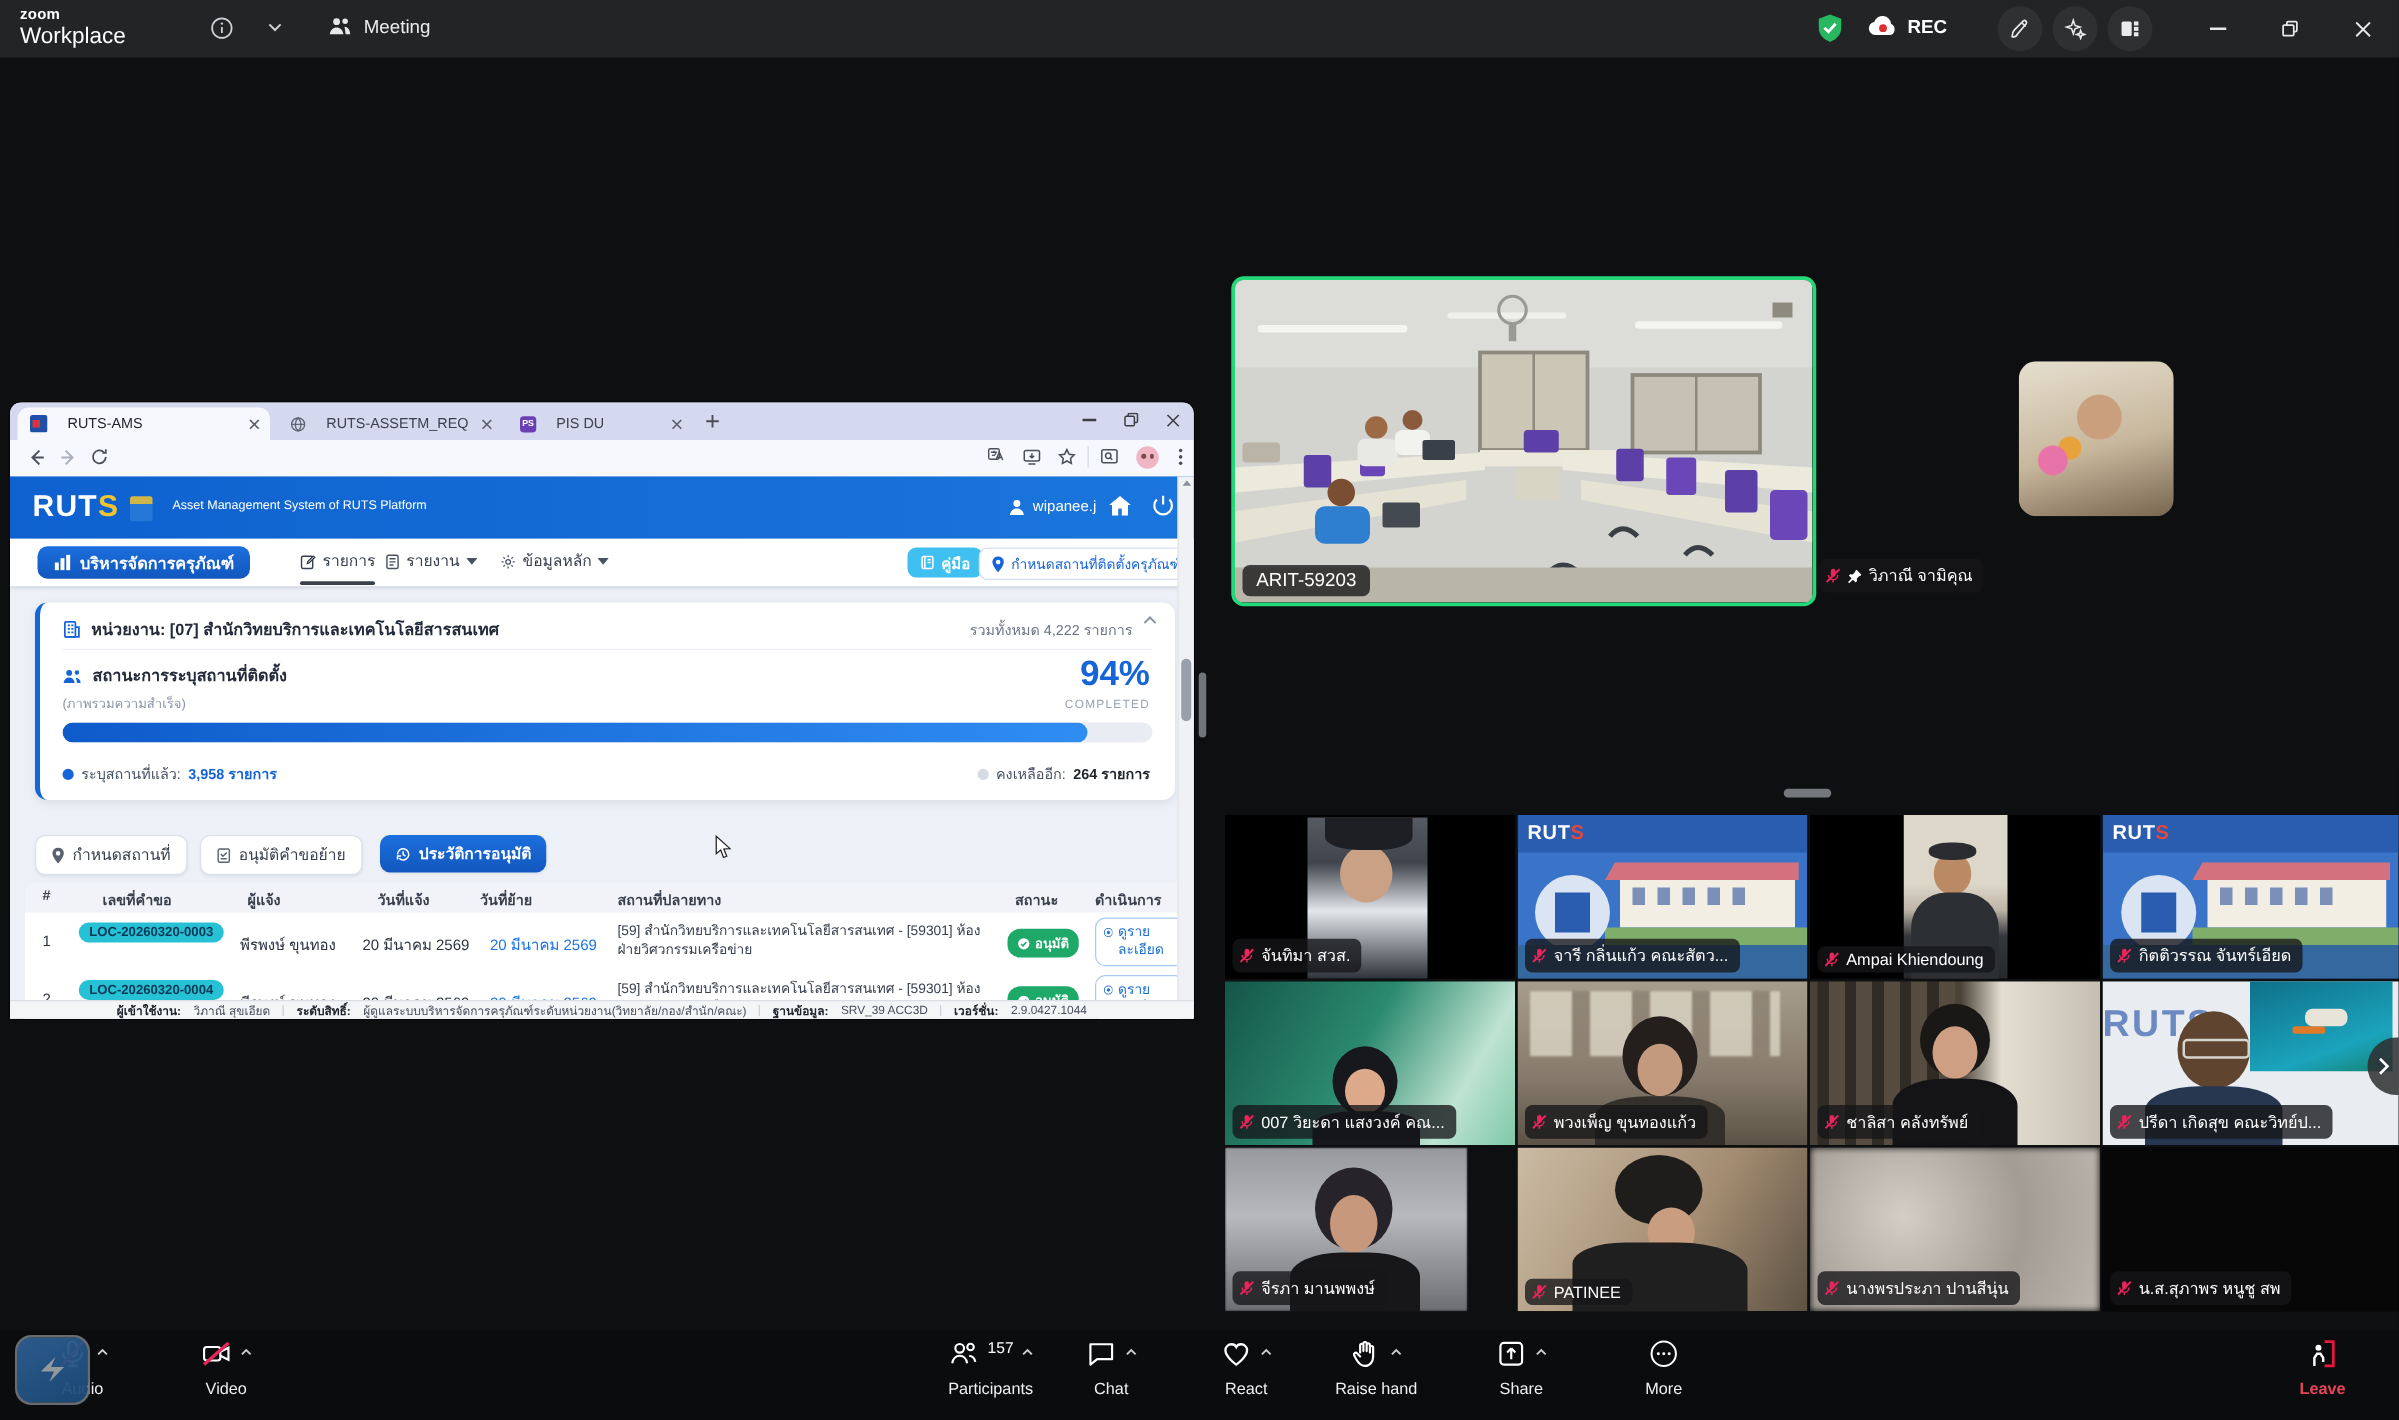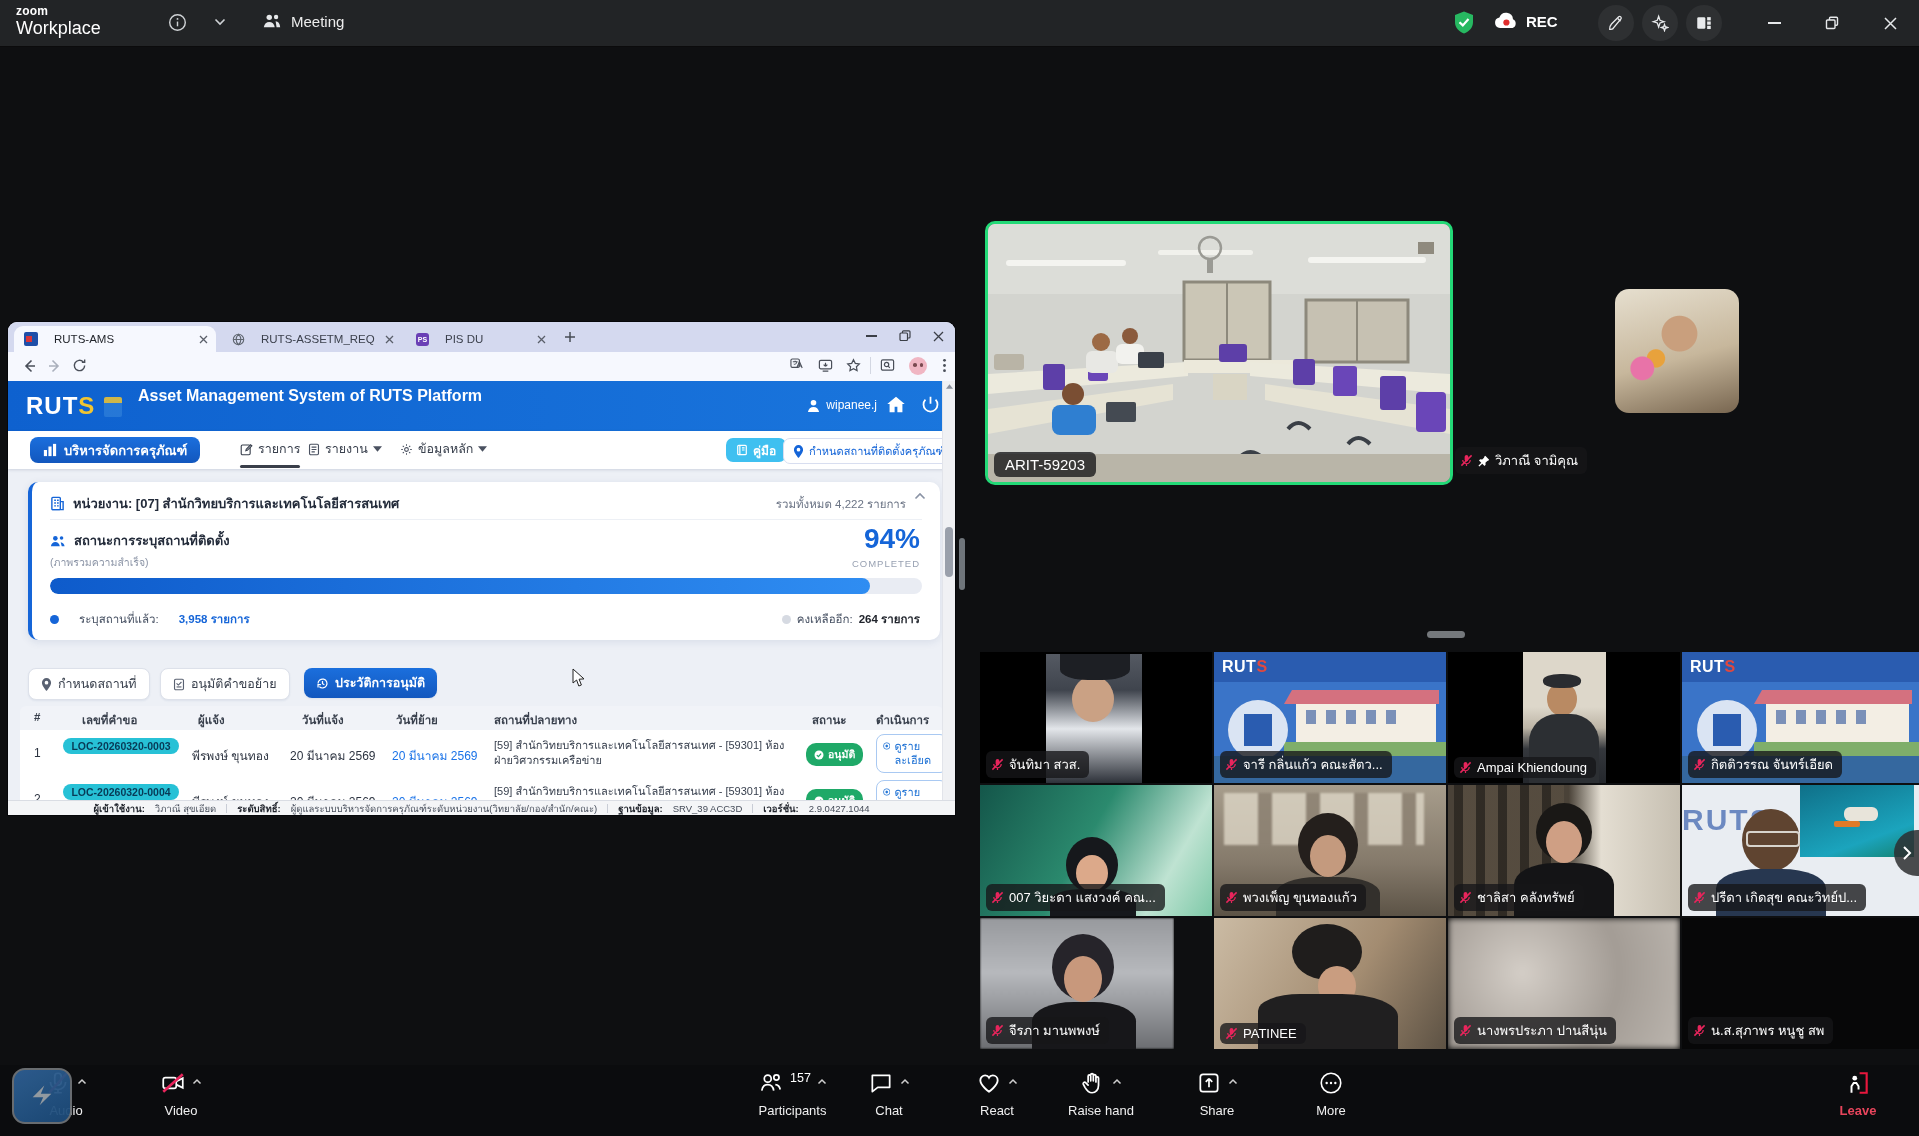--- a/index.html
+++ b/index.html
@@ -35,41 +35,41 @@
   .bw-toolbar{position:absolute;left:0;top:30px;width:100%;height:29px;background:#f6f8fe;}
   .urlpill{position:absolute;left:86px;top:4px;width:690px;height:21px;background:#ffffff;border:1px solid #e7eaf6;border-radius:11px;display:flex;align-items:center;}
   .urltext{font-size:11.5px;color:#24262b;margin-left:8px;}
   .navic{position:absolute;top:6px;}
   .bw-page{position:absolute;left:0;top:59px;width:947px;height:434px;background:#edf0f6;overflow:hidden;}
 
   .apphead{position:absolute;left:0;top:0;width:100%;height:50px;background:linear-gradient(90deg,#0e61cf,#1a76dd);}
   .rutslogo{position:absolute;left:18px;top:11px;font-size:24px;font-weight:bold;color:#fff;letter-spacing:1px;}
   .rutslogo .acc{color:#f2c530;}
   .rutsflag{position:absolute;left:96px;top:16px;width:18px;height:20px;background:linear-gradient(180deg,#f2c530 30%,#2a7bd8 30%);opacity:.85;border-radius:2px;}
-  .apptitle{position:absolute;left:130px;top:6px;color:#fff;font-size:16px;font-weight:bold;}
+  .apptitle{position:absolute;left:130px;top:18px;color:#fff;font-size:10px;}
   .appuser{position:absolute;right:78px;top:17px;color:#fff;font-size:12px;display:flex;gap:6px;align-items:center;}
   .appnav{position:absolute;left:0;top:50px;width:100%;height:38px;background:#fff;box-shadow:0 1px 3px rgba(20,40,90,.15);}
   .modbtn{position:absolute;left:22px;top:6px;height:26px;padding:0 13px;background:linear-gradient(180deg,#1b6fdd,#1257be);border-radius:8px;color:#fff;font-size:13px;font-weight:bold;display:flex;align-items:center;gap:7px;}
   .ntab{position:absolute;top:8px;font-size:12.5px;color:#39404d;display:flex;align-items:center;gap:5px;}
   .ntab.active::after{content:"";position:absolute;left:0;right:0;bottom:-9px;height:3px;background:#3a3f4a;border-radius:2px;}
   .manbtn{position:absolute;left:718px;top:7px;height:24px;padding:0 10px;background:#3fc0f0;border-radius:7px;color:#fff;font-size:12px;font-weight:bold;display:flex;align-items:center;gap:5px;}
   .assignbtn{position:absolute;left:775px;top:7px;height:24px;padding:0 9px;background:#fff;border:1px solid #d8def0;border-radius:7px;color:#1565d8;font-size:11px;display:flex;align-items:center;gap:5px;}
 
   .card{position:absolute;left:20px;top:101px;width:908px;height:158px;background:#fff;border-radius:10px;border-left:4px solid #1565d8;box-shadow:0 2px 8px rgba(30,60,120,.10);}
   .cardhead{position:absolute;left:18px;top:11px;display:flex;gap:8px;align-items:center;font-size:13px;font-weight:bold;color:#232b3a;}
   .cardtotal{position:absolute;right:34px;top:13px;font-size:11.5px;color:#6b7485;}
   .cardchev{position:absolute;right:14px;top:10px;color:#8a93a5;}
   .cardhr{position:absolute;left:18px;right:18px;top:37px;height:1px;background:#edf0f5;}
   .stitle{position:absolute;left:18px;top:48px;display:flex;gap:8px;align-items:center;font-size:13px;font-weight:bold;color:#232b3a;}
   .ssub{position:absolute;left:18px;top:72px;font-size:10.5px;color:#8b94a6;}
   .pct{position:absolute;right:20px;top:41px;font-size:28px;font-weight:bold;color:#1565d8;}
   .pctsub{position:absolute;right:20px;top:76px;font-size:9.5px;letter-spacing:1px;color:#98a1b2;}
   .ptrack{position:absolute;left:18px;top:96px;width:872px;height:16px;background:#e9ecf3;border-radius:8px;overflow:hidden;}
   .pfill{height:100%;background:linear-gradient(90deg,#0e5bcb,#2f8df2);border-radius:8px;}
-  .pleft{position:absolute;left:18px;top:128px;display:flex;align-items:center;gap:20px;font-size:11.5px;color:#465062;}
+  .pleft{position:absolute;left:18px;top:128px;display:flex;align-items:center;gap:6px;font-size:11.5px;color:#465062;}
   .pleft b{color:#1565d8;}
   .pright{position:absolute;right:20px;top:128px;display:flex;align-items:center;gap:6px;font-size:11.5px;color:#465062;}
   .dot{width:9px;height:9px;border-radius:50%;}
 
   .actbtn{position:absolute;top:287px;height:30px;border-radius:8px;display:flex;align-items:center;gap:6px;font-size:12.5px;padding:0 12px;background:#fff;border:1px solid #dde1ea;color:#39404d;box-shadow:0 1px 2px rgba(30,60,120,.08);}
   .actbtn.primary{background:linear-gradient(180deg,#1b6fdd,#1257be);border:none;color:#fff;font-weight:bold;}
 
   .thead{position:absolute;left:12px;top:325px;width:923px;height:24px;background:#f1f3f8;border-radius:6px 6px 0 0;font-size:11.5px;font-weight:bold;color:#39404d;}
   .thead span{position:absolute;top:5px;}
   .trow{position:absolute;left:12px;width:923px;height:46px;background:#fff;border-bottom:1px solid #eef0f5;font-size:12px;color:#2c3340;}
@@ -422,21 +422,21 @@
           <path d="M8 5v3.2l2.3 1.4"></path>
         </svg>
       <span>ประวัติการอนุมัติ</span>
     </div>
 
     <div class="thead">
       <span style="left:14px;">#</span>
       <span style="left:62px;">เลขที่คำขอ</span>
       <span style="left:178px;">ผู้แจ้ง</span>
       <span style="left:282px;">วันที่แจ้ง</span>
-      <span style="left:376px;">วันที่ย้าย</span>
+      <span style="left:364px;">วันที่ย้าย</span>
       <span style="left:474px;">สถานที่ปลายทาง</span>
       <span style="left:792px;">สถานะ</span>
       <span style="left:856px;">ดำเนินการ</span>
     </div>
 
     <div class="trow" style="top:349px;">
       <span class="abs" style="left:14px;top:16px;">1</span>
       <div class="abs" style="left:36px;top:8px;width:130px;text-align:center;">
         <span class="reqbadge">LOC-20260320-0003</span>
         <div class="reqsub">1 รายการ</div>

